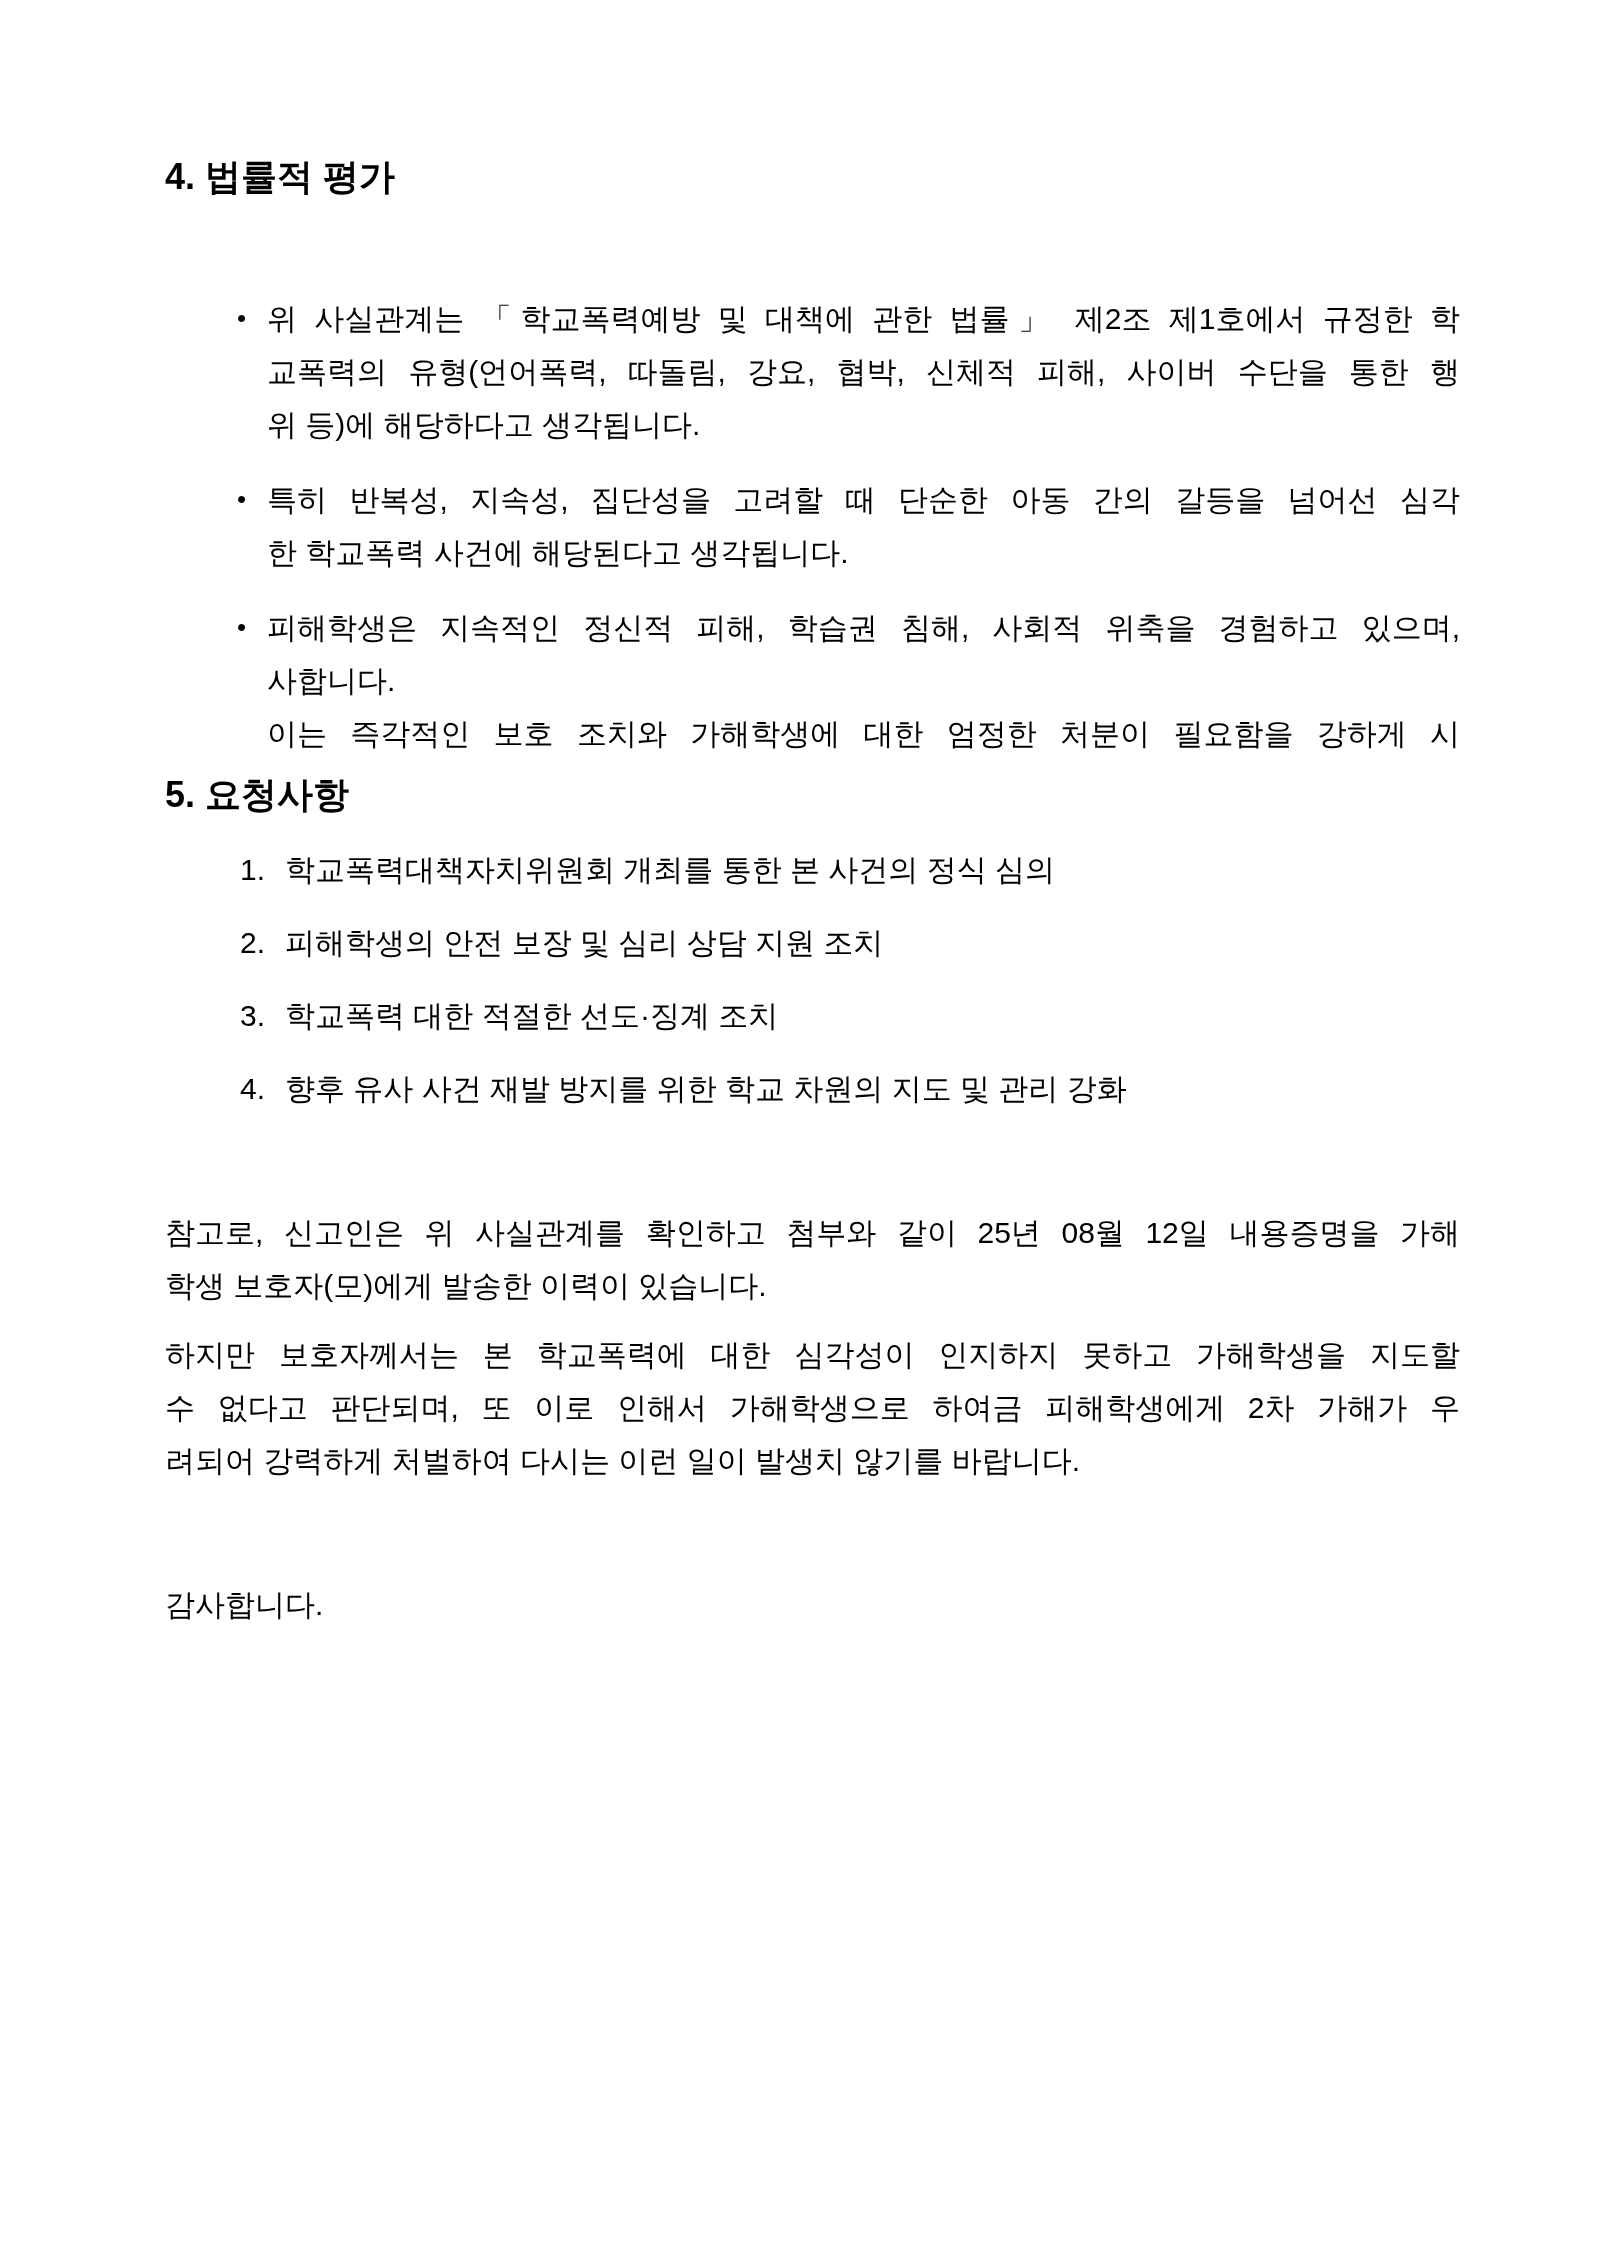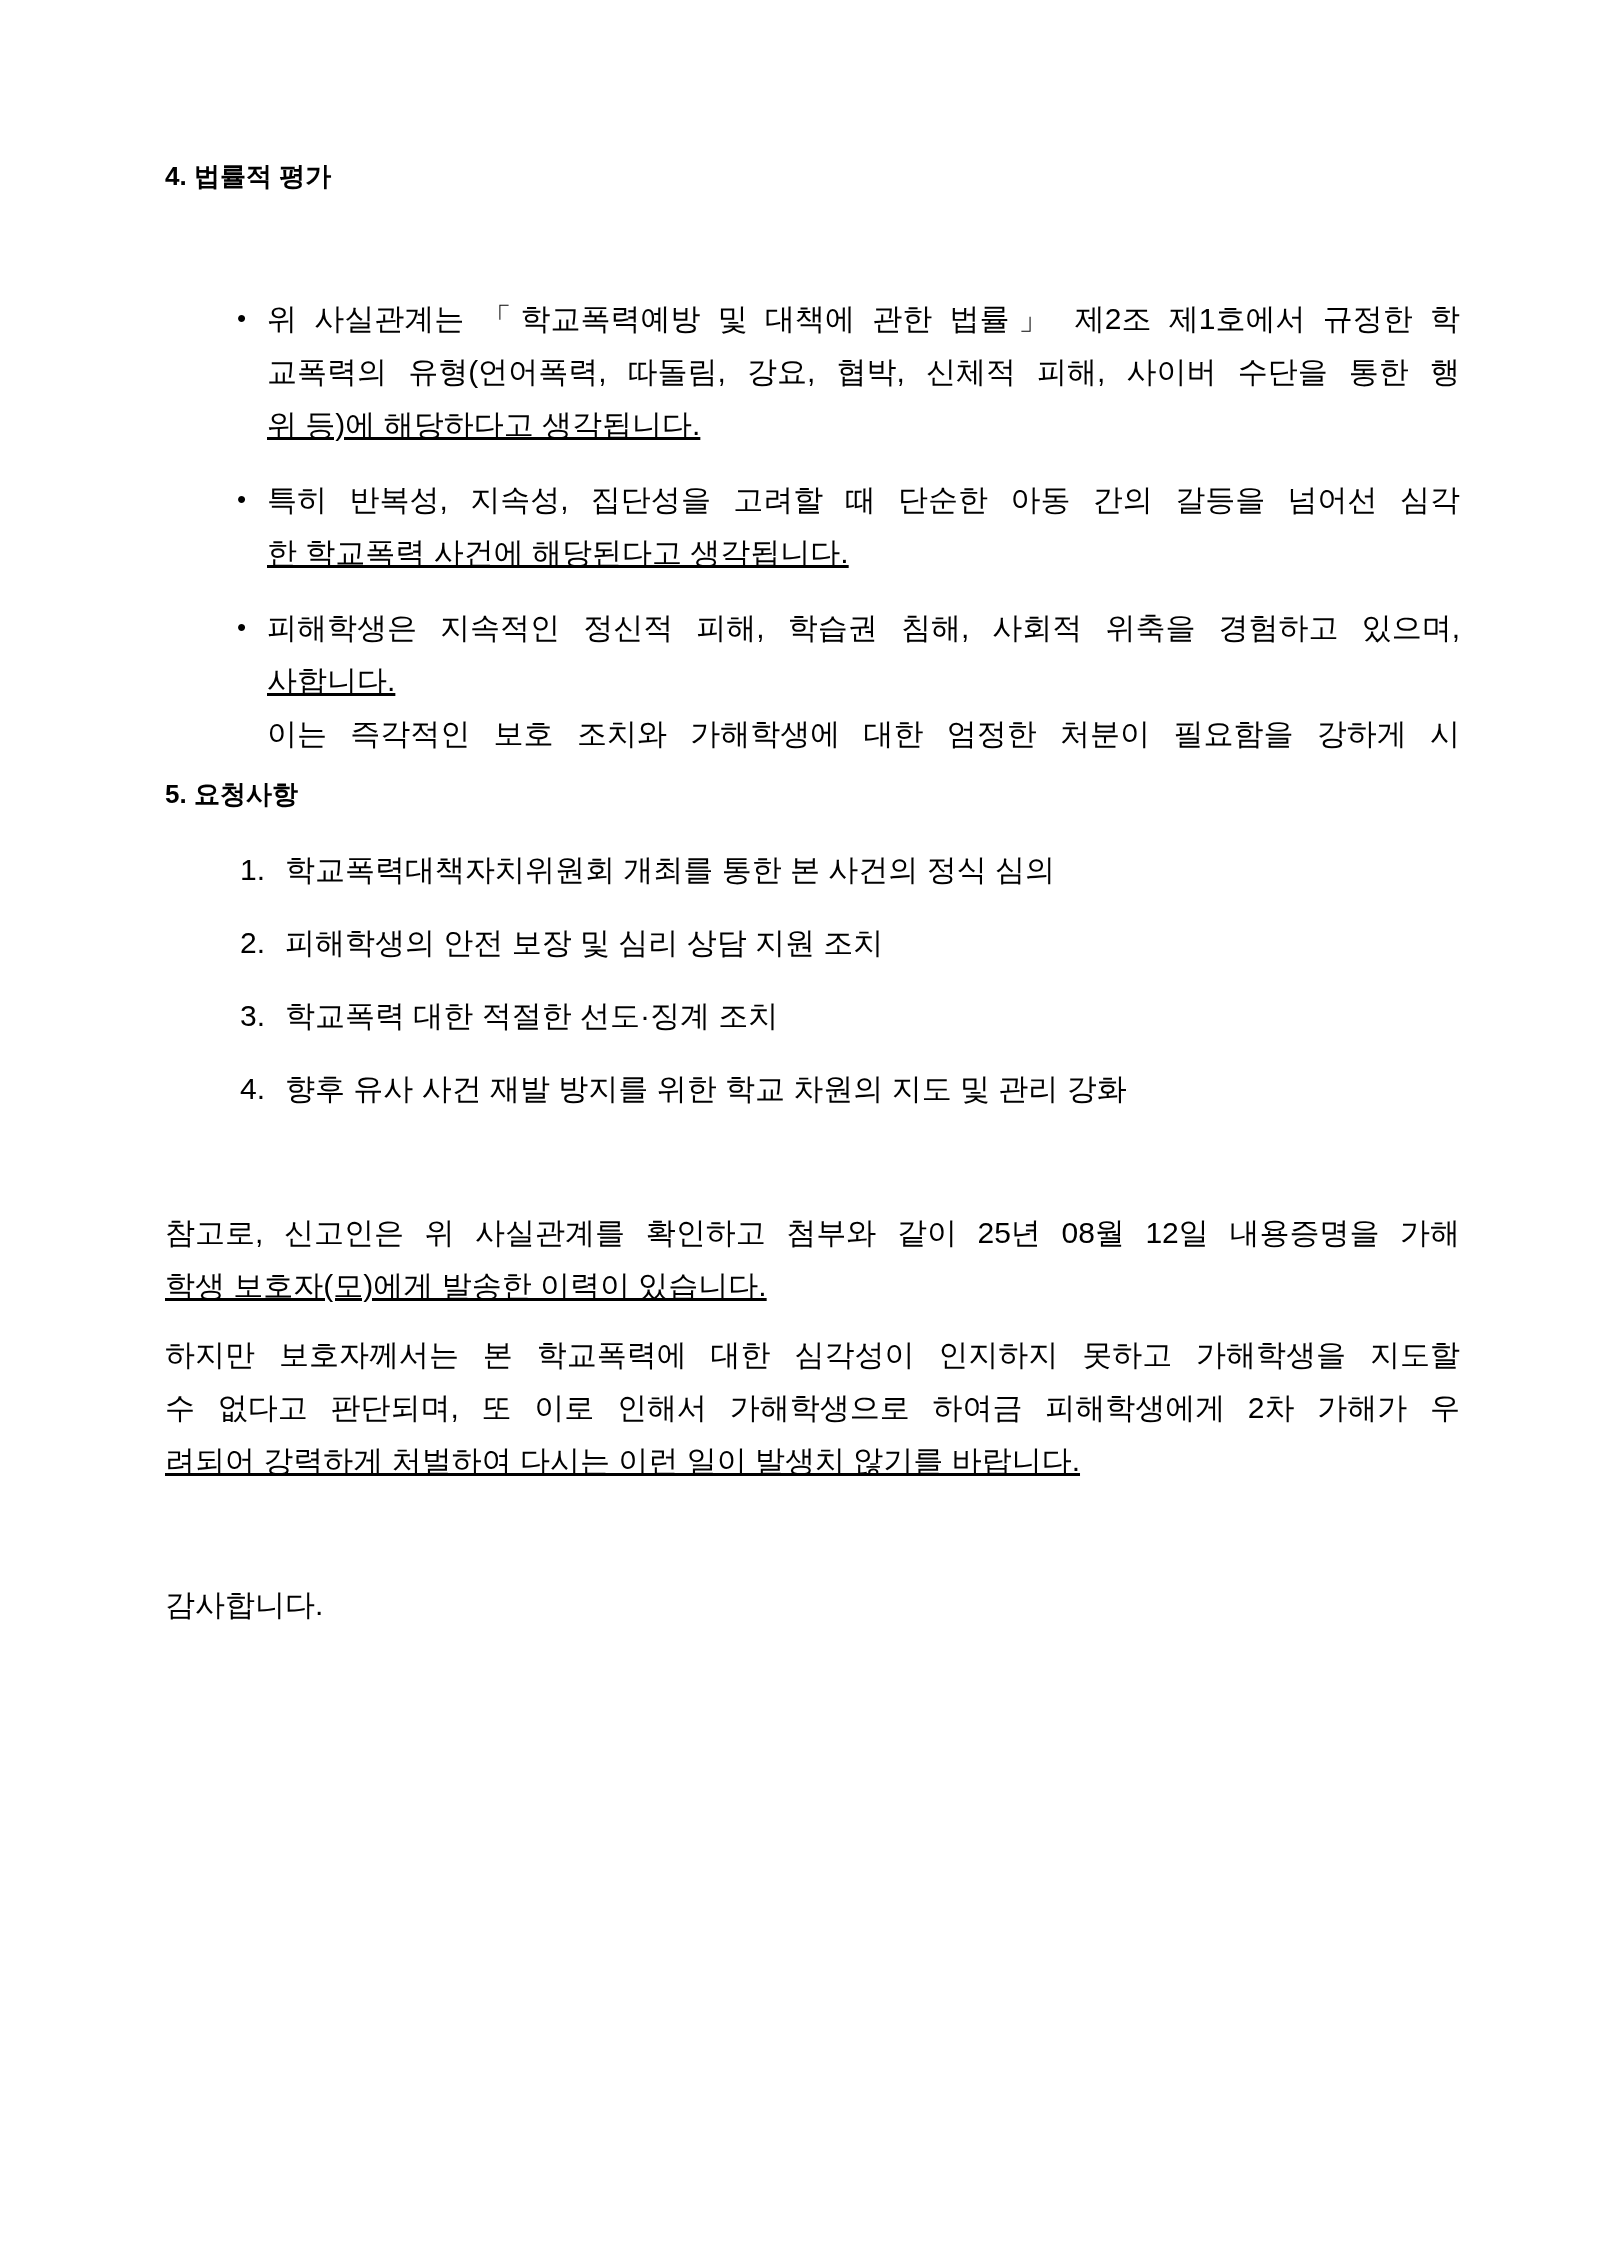--- a/index.html
+++ b/index.html
@@ -16,21 +16,21 @@
     font-size: 30px;
     line-height: 53px;
     color: #000000;
     overflow: hidden;
   }
   .b { font-weight: 400; }
   .heading {
     font-weight: 700;
     line-height: 53px;
     margin: 0;
-    font-size: 26px;
+    font-size: 36px;
   }
   .heading-4 { margin-bottom: 89px; }
   .heading-5 { margin-bottom: 22px; }
   .bullet-list { margin-bottom: 8px; }
   .bullet-item {
     position: relative;
     padding-left: 102px;
     margin-bottom: 22px;
   }
   .bullet-item:last-child { margin-bottom: 0; }
@@ -55,21 +55,20 @@
     line-height: 53px;
   }
   .jline {
     text-align: justify;
     text-align-last: justify;
     line-height: 53px;
   }
   .jline.last {
     text-align: right;
     text-align-last: left;
-    text-decoration: underline;
   }
   .para-1 { margin-top: 91px; margin-bottom: 16px; }
   .para-2 { margin-bottom: 0; }
   .closing-line { margin-top: 91px; line-height: 53px; }
 </style>
 </head>
 <body>
 
 <div class="page">
 

